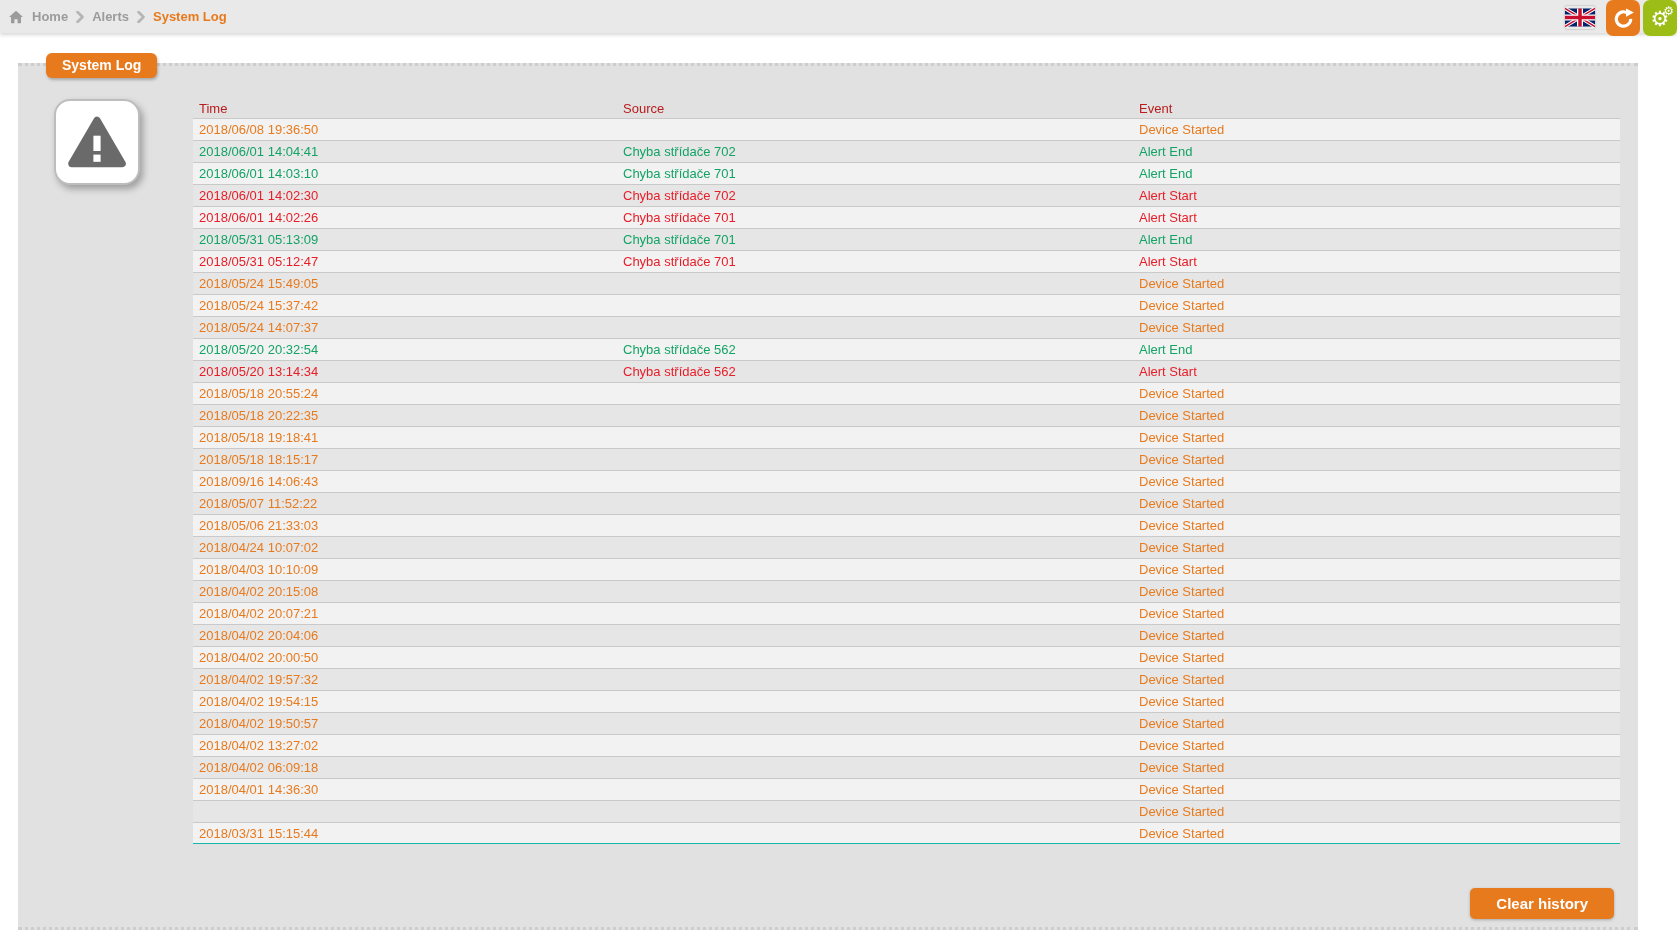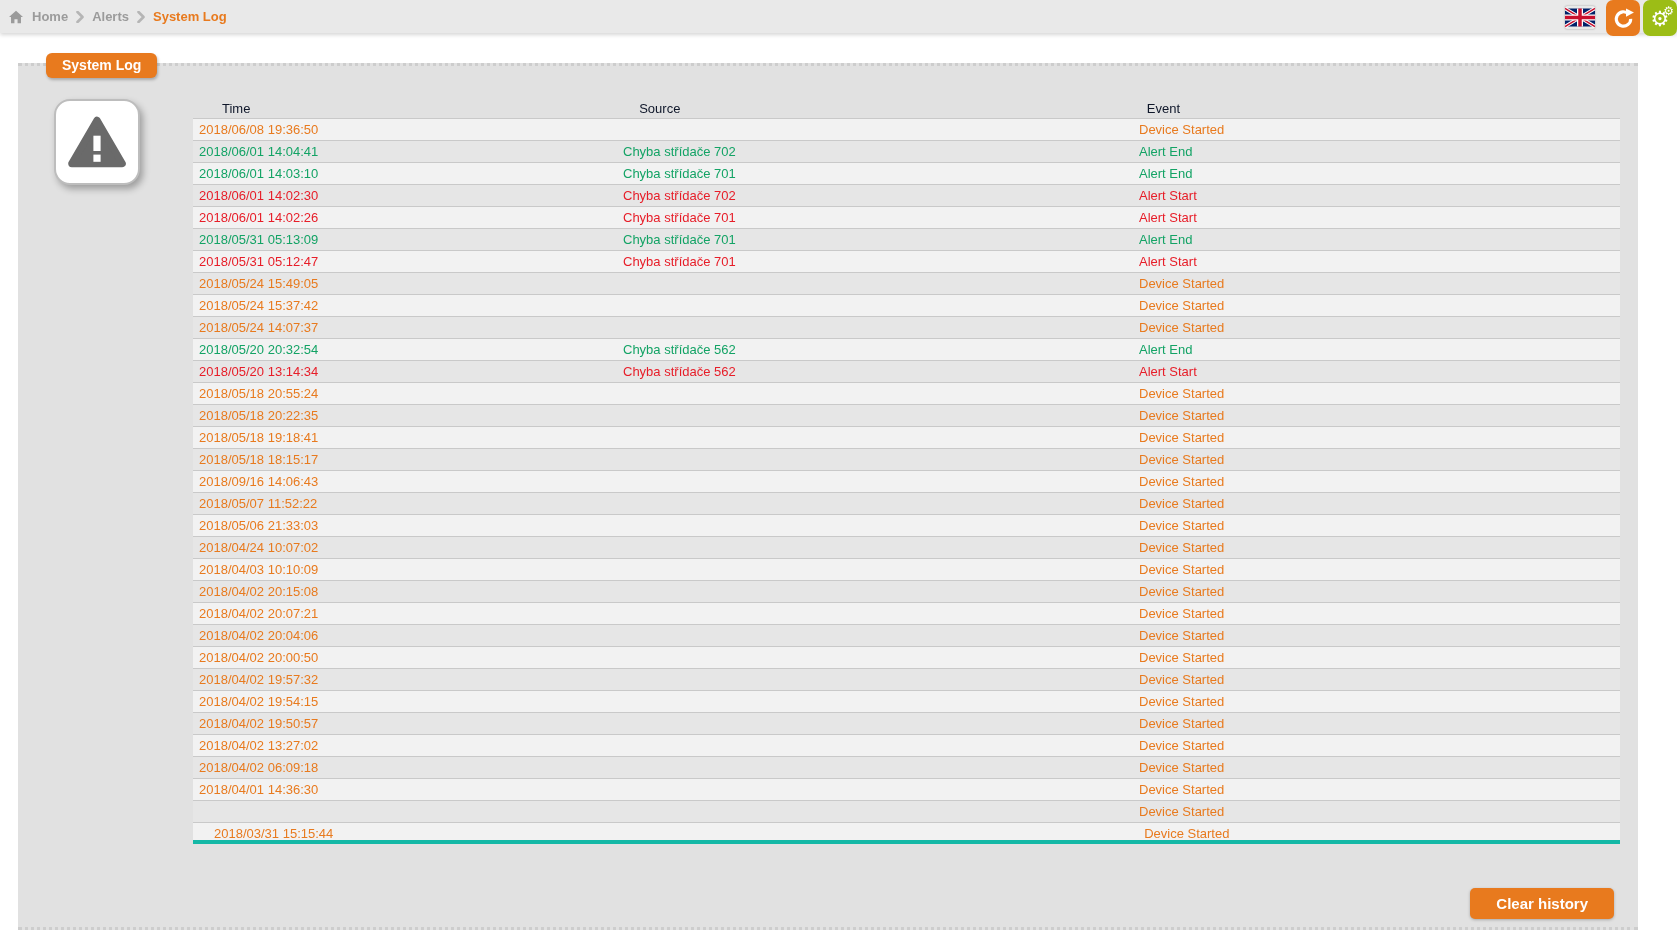--- a/index.html
+++ b/index.html
@@ -47,28 +47,28 @@
     box-shadow:1px 2px 3px rgba(0,0,0,.25);
   }
   .warnbox{
     position:absolute; left:36px; top:33px; width:86px; height:86px;
     background:#fff; border:2px solid #bdbdbd; border-radius:16px;
     box-shadow:3px 4px 7px rgba(0,0,0,.30);
     display:flex; align-items:center; justify-content:center;
   }
   
   .logtable{ position:absolute; left:175px; top:32px; width:1427px; }
-  .thead{ display:flex; height:20px; font-size:13px; color:#0f172a; align-items:center;margin-left:23px; }
+  .thead{ display:flex; height:20px; font-size:13px; color:#b91c1c; align-items:center; }
   .th{ padding-left:6px; }
   .col-time{ width:424px; } .col-source{ width:516px; } .col-event{ width:487px; }
   .row{
     display:flex; height:22px; line-height:21px; border-top:1px solid #c9c9c9;
     font-size:13px; font-weight:normal;justify-content:space-between;
   }
-  .row:last-child{ border-bottom:4px solid #14b8a6;padding-left:15px; }
+  .row:last-child{ border-bottom:1px solid #14b8a6; }
   .row.odd{ background:var(--row-light); }
   .row.even{ background:var(--row-dark); }
   .cell{ padding-left:6px; white-space:nowrap; overflow:hidden; }
   .row.type-device .cell{ color:var(--orange); }
   .row.type-alert-end .cell{ color:var(--green); }
   .row.type-alert-start .cell{ color:var(--red); }
   
   .clearbtn{
     position:absolute; right:24px; bottom:8px;
     background:var(--orange); color:#fff; border:none; border-radius:5px;

